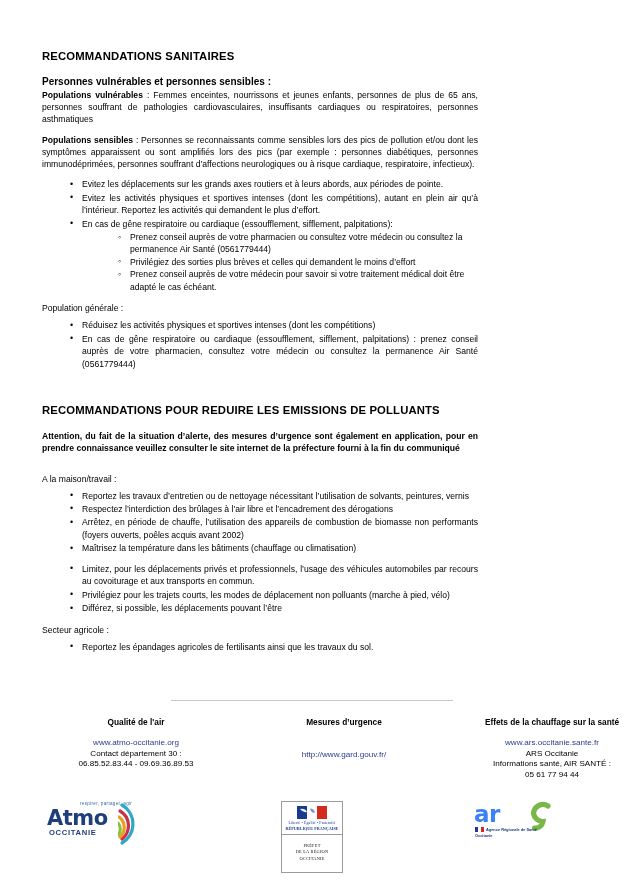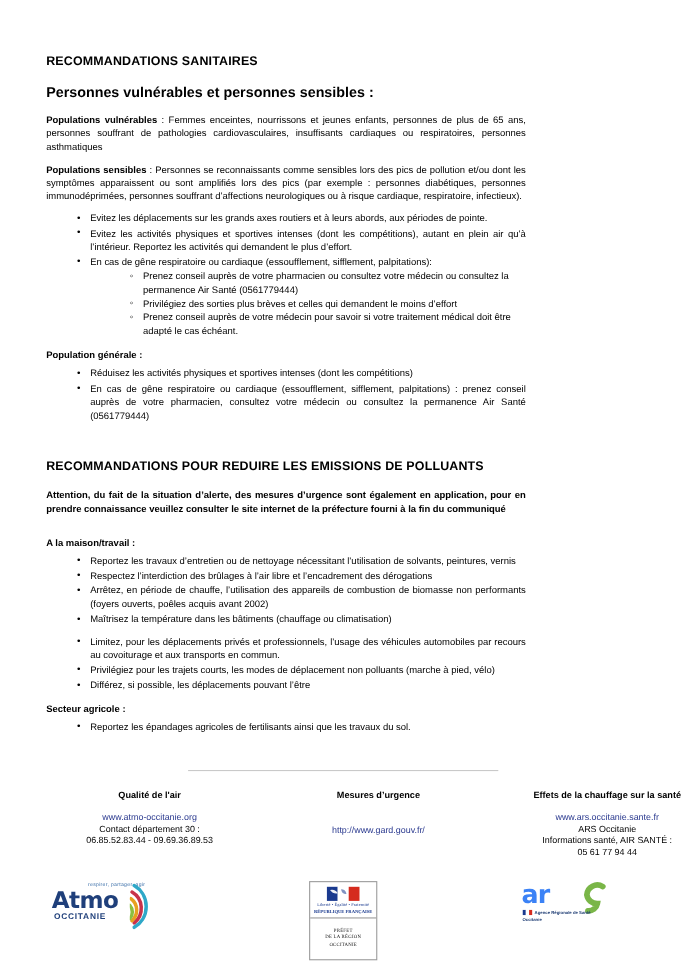--- a/index.html
+++ b/index.html
@@ -21,23 +21,23 @@
     box-sizing: border-box;
     padding: 50px 42px 0 42px;
   }
   h1.section-title {
     font-size: 11.3px;
     font-weight: bold;
     margin: 0 0 14px 0;
     letter-spacing: 0.15px;
   }
   .lead-label {
-    font-size: 13px;
+    font-size: 10px;
     font-weight: bold;
-    margin: 0 0 12px 0;
+    margin: 0 0 2px 0;
   }
   p.para {
     font-size: 8.6px;
     line-height: 1.42;
     margin: 0 0 8px 0;
     text-align: justify;
   }
   p.para.tight { margin-bottom: 19px; }
   .b { font-weight: bold; }
   ul.bullets {
@@ -74,21 +74,21 @@
   }
   ul.subbullets > li::before {
     content: "\25E6";
     position: absolute;
     left: 0;
     top: -0.5px;
     font-size: 9px;
   }
   .sub-heading {
     font-size: 8.6px;
-    font-weight: bold;
+    font-weight: normal;
     margin: 10px 0 6px 0;
   }
   .spacer-lg { height: 26px; }
 
   .footer {
     position: absolute;
     left: 0;
     right: 0;
     top: 700px;
     width: 624px;

